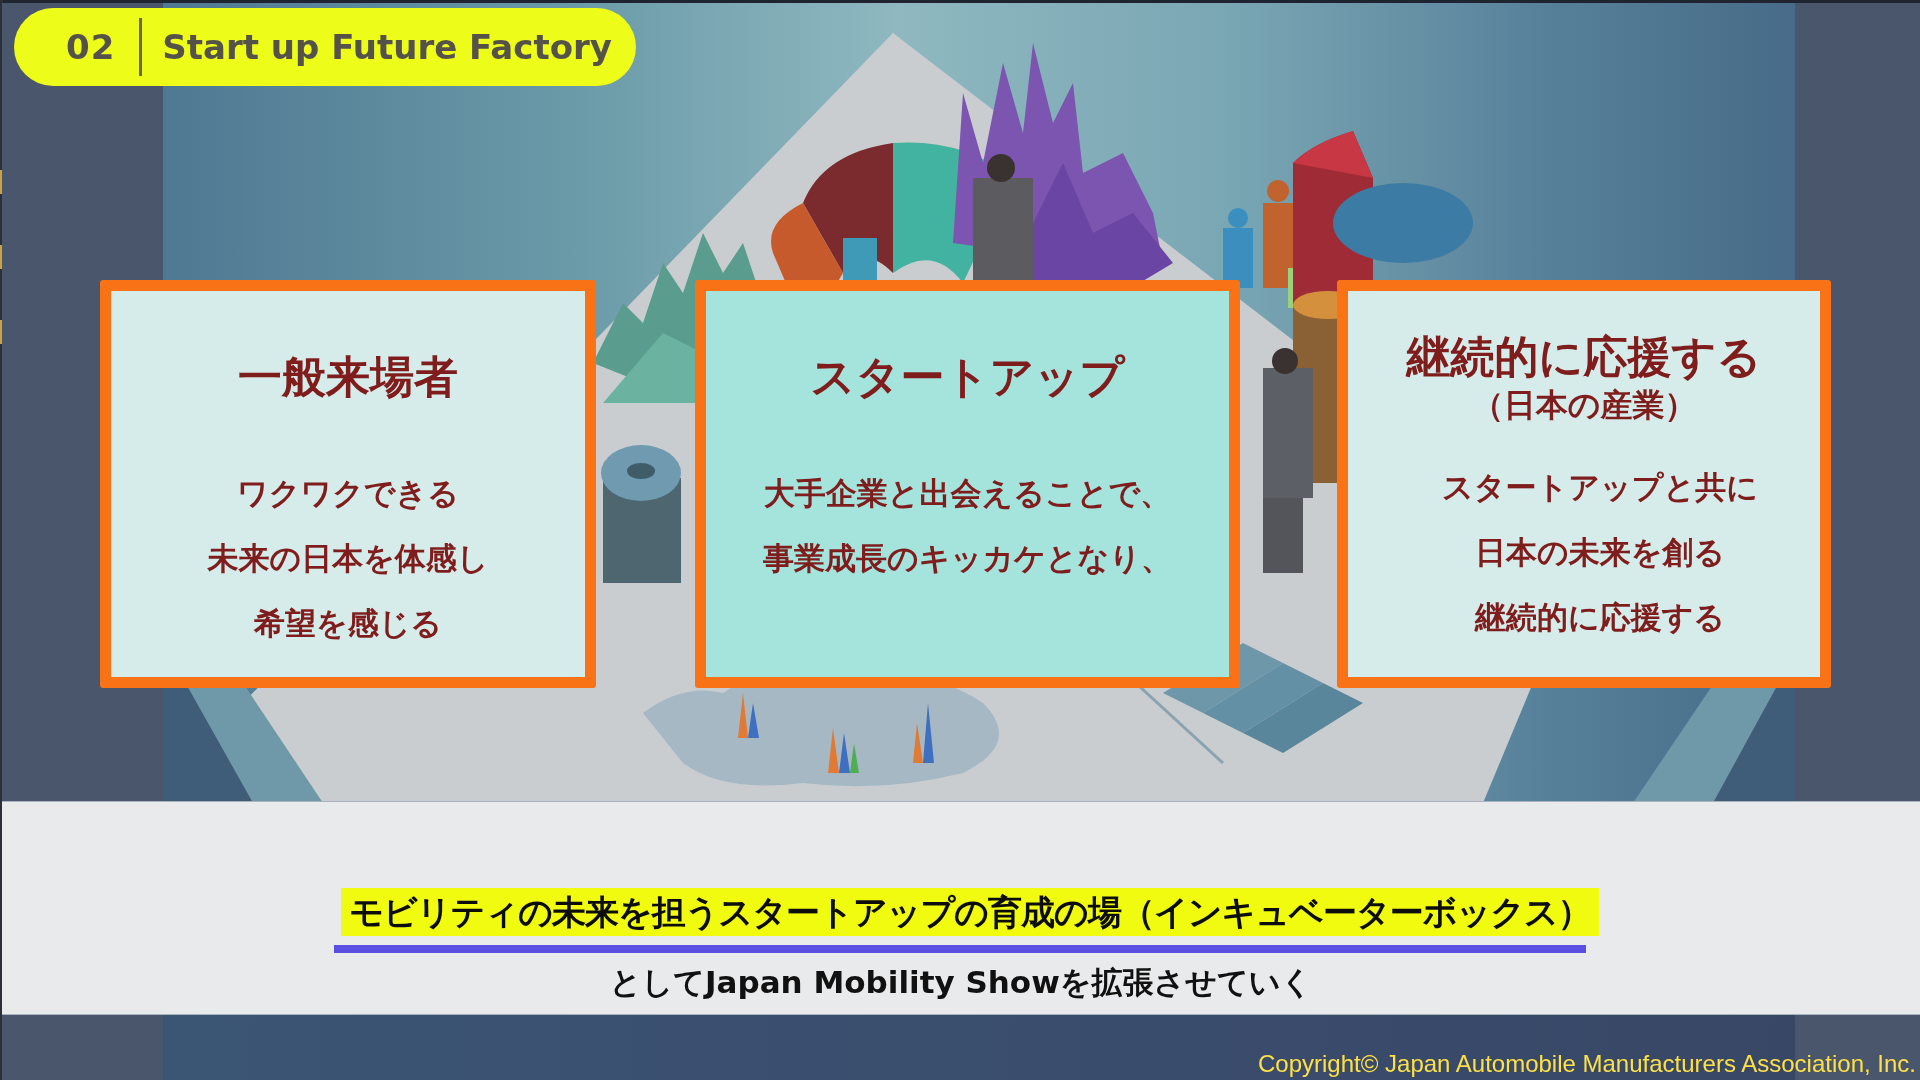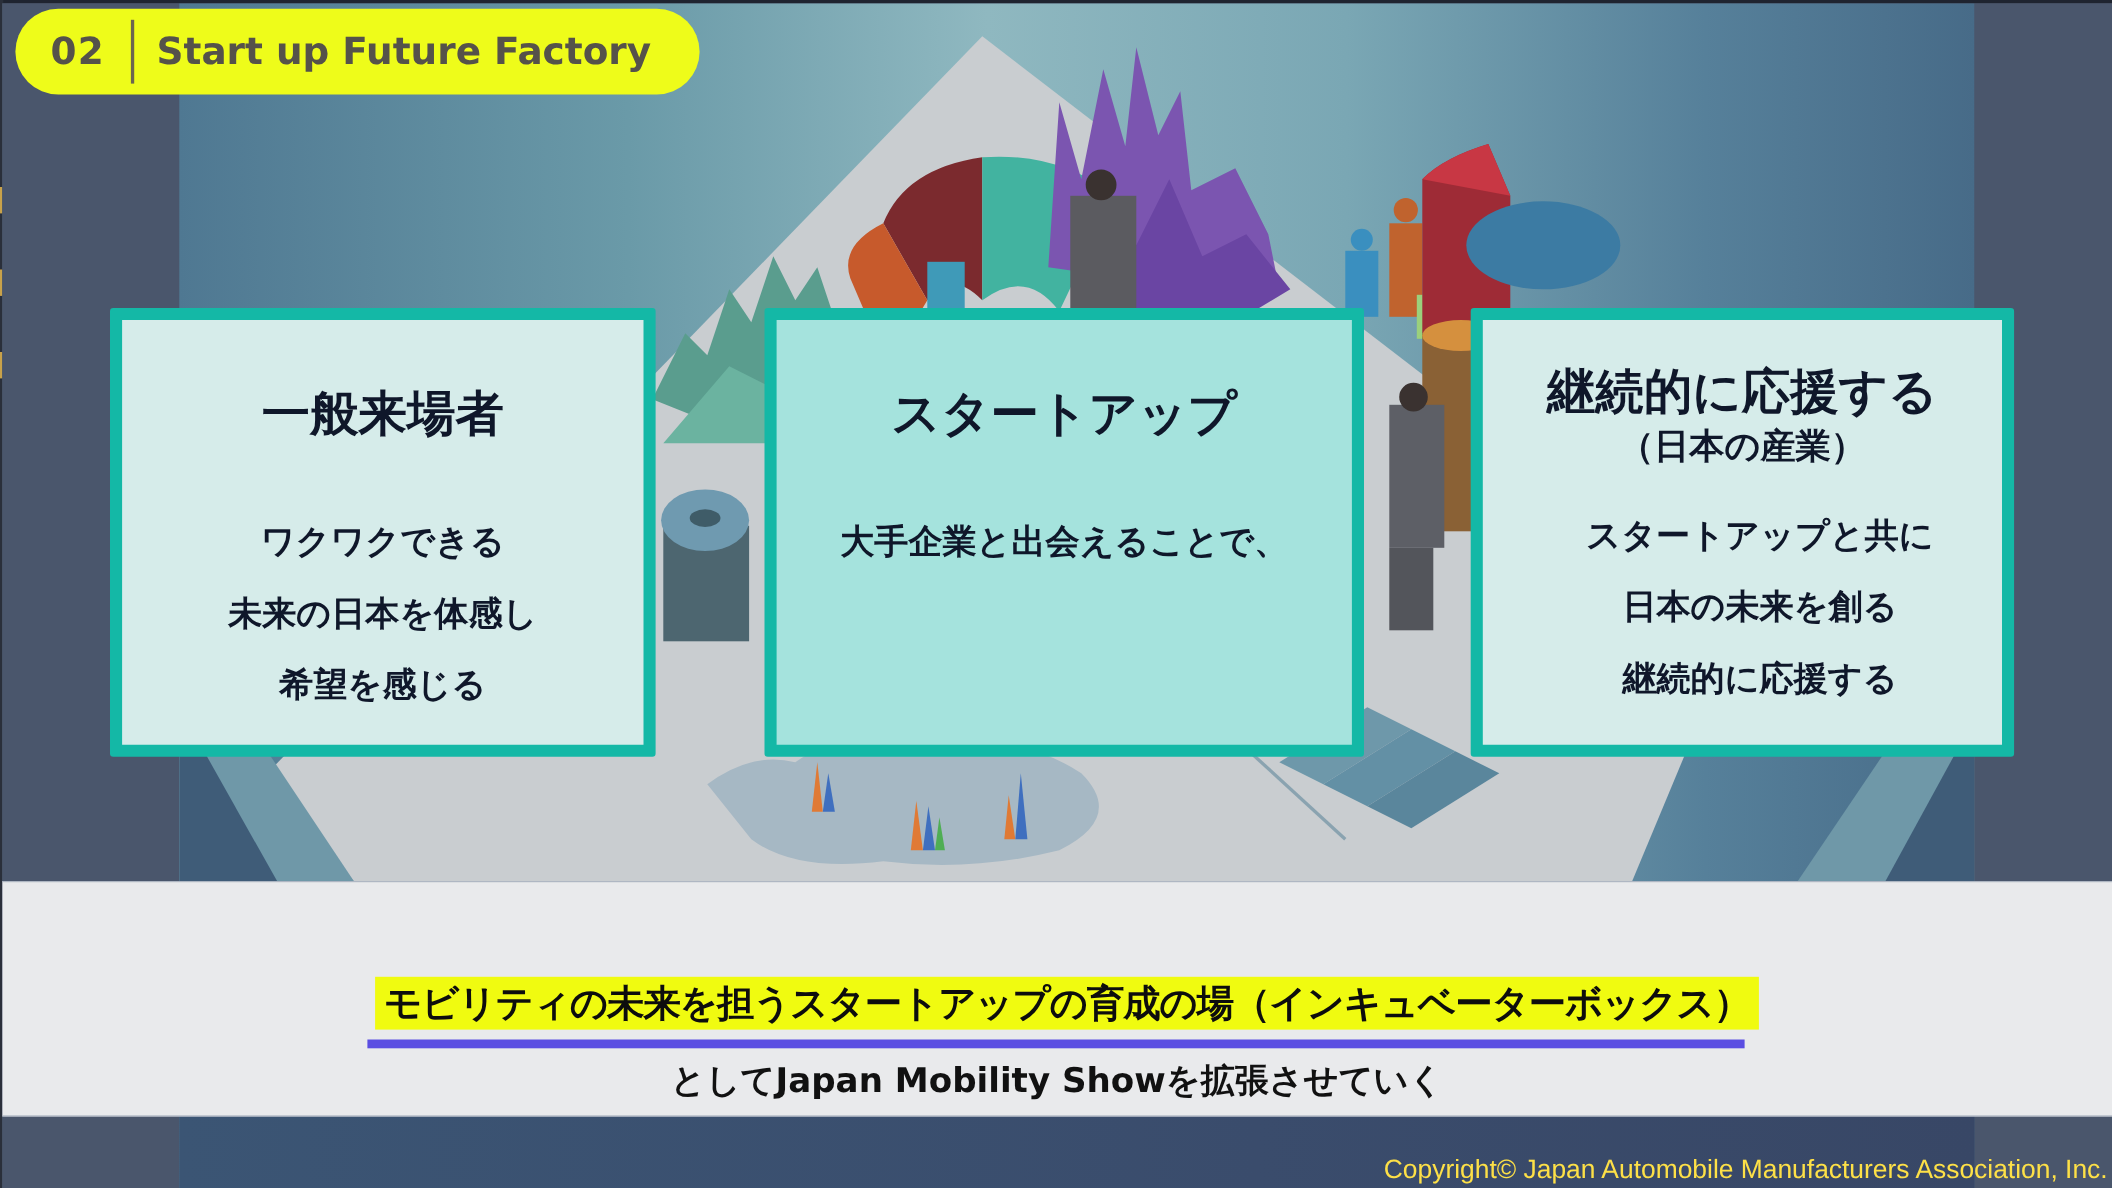--- a/index.html
+++ b/index.html
@@ -10,25 +10,25 @@
   .side-left { position:absolute; left:0; top:0; width:161px; height:100%; background:#4a566c; }
   .side-right { position:absolute; left:1793px; top:0; width:125px; height:100%; background:#4a566c; }
   .scene { position:absolute; left:161px; top:0; width:1632px; height:100%;
            background:linear-gradient(90deg,#4f7892 0%,#6a9aa8 25%,#8fb8c0 45%,#7aa7b4 65%,#56809a 85%,#476b88 100%); }
   .scene-bottom { position:absolute; left:161px; top:1010px; width:1632px; height:70px;
            background:linear-gradient(90deg,#3b5574,#3a4c6c 60%,#384766); }
   .floor { position:absolute; left:0; top:0; width:100%; height:100%; }
   .pill { position:absolute; left:12px; top:5px; width:622px; height:78px; border-radius:40px;
           background:#eefc1a; display:flex; align-items:center; }
   .pill-num { font-family:"DejaVu Sans",sans-serif; font-weight:bold; font-size:34px; color:#55524a;
-              margin-left:32px; letter-spacing:1px; }
+              margin-left:52px; letter-spacing:1px; }
   .pill-sep { width:3px; height:58px; background:#6b6650; margin:0 20px 0 24px; }
   .pill-title { font-family:"DejaVu Sans",sans-serif; font-weight:bold; font-size:34px; color:#55524a; }
-  .card { position:absolute; top:277px; height:408px; box-sizing:border-box; border:11px solid #14b8a6;
-          border-radius:3px; background:#d6ecea; text-align:center; color:#0f172a; }
+  .card { position:absolute; top:277px; height:408px; box-sizing:border-box; border:11px solid #f97316;
+          border-radius:3px; background:#d6ecea; text-align:center; color:#7f1d1d; }
   .card.mid { background:#a5e3dd; }
   .card-title { font-weight:bold; font-size:44px; line-height:52px; margin-top:60px; }
   .card-sub { font-weight:bold; font-size:32px; line-height:40px; margin-top:2px; }
   .card-body { margin-top:58px; }
   .card-line { font-weight:bold; font-size:31px; line-height:65px; }
   .card.right .card-title { margin-top:40px; }
   .card.right .card-body { margin-top:30px;padding-left:32px; }
   .banner { position:absolute; left:0; top:798px; width:100%; height:212px; background:#e9eaec;
             border-top:1px solid #a9b2bf; border-bottom:1px solid #a9b2bf; }
   .b-line1 { position:absolute; left:0; width:100%; top:26px; text-align:center; font-weight:bold;
@@ -131,20 +131,21 @@
       <div class="card-line">ワクワクできる</div>
       <div class="card-line">未来の日本を体感し</div>
       <div class="card-line">希望を感じる</div>
     </div>
   </div>
 
   <div class="card mid" style="left:693px;width:545px;">
     <div class="card-title">スタートアップ</div>
     <div class="card-body">
       <div class="card-line">大手企業と出会えることで、</div>
+      <div class="card-line">事業成長のキッカケとなり、</div>
     </div>
   </div>
 
   <div class="card right" style="left:1335px;width:494px;">
     <div class="card-title">継続的に応援する</div>
     <div class="card-sub">（日本の産業）</div>
     <div class="card-body">
       <div class="card-line">スタートアップと共に</div>
       <div class="card-line">日本の未来を創る</div>
       <div class="card-line">継続的に応援する</div>

